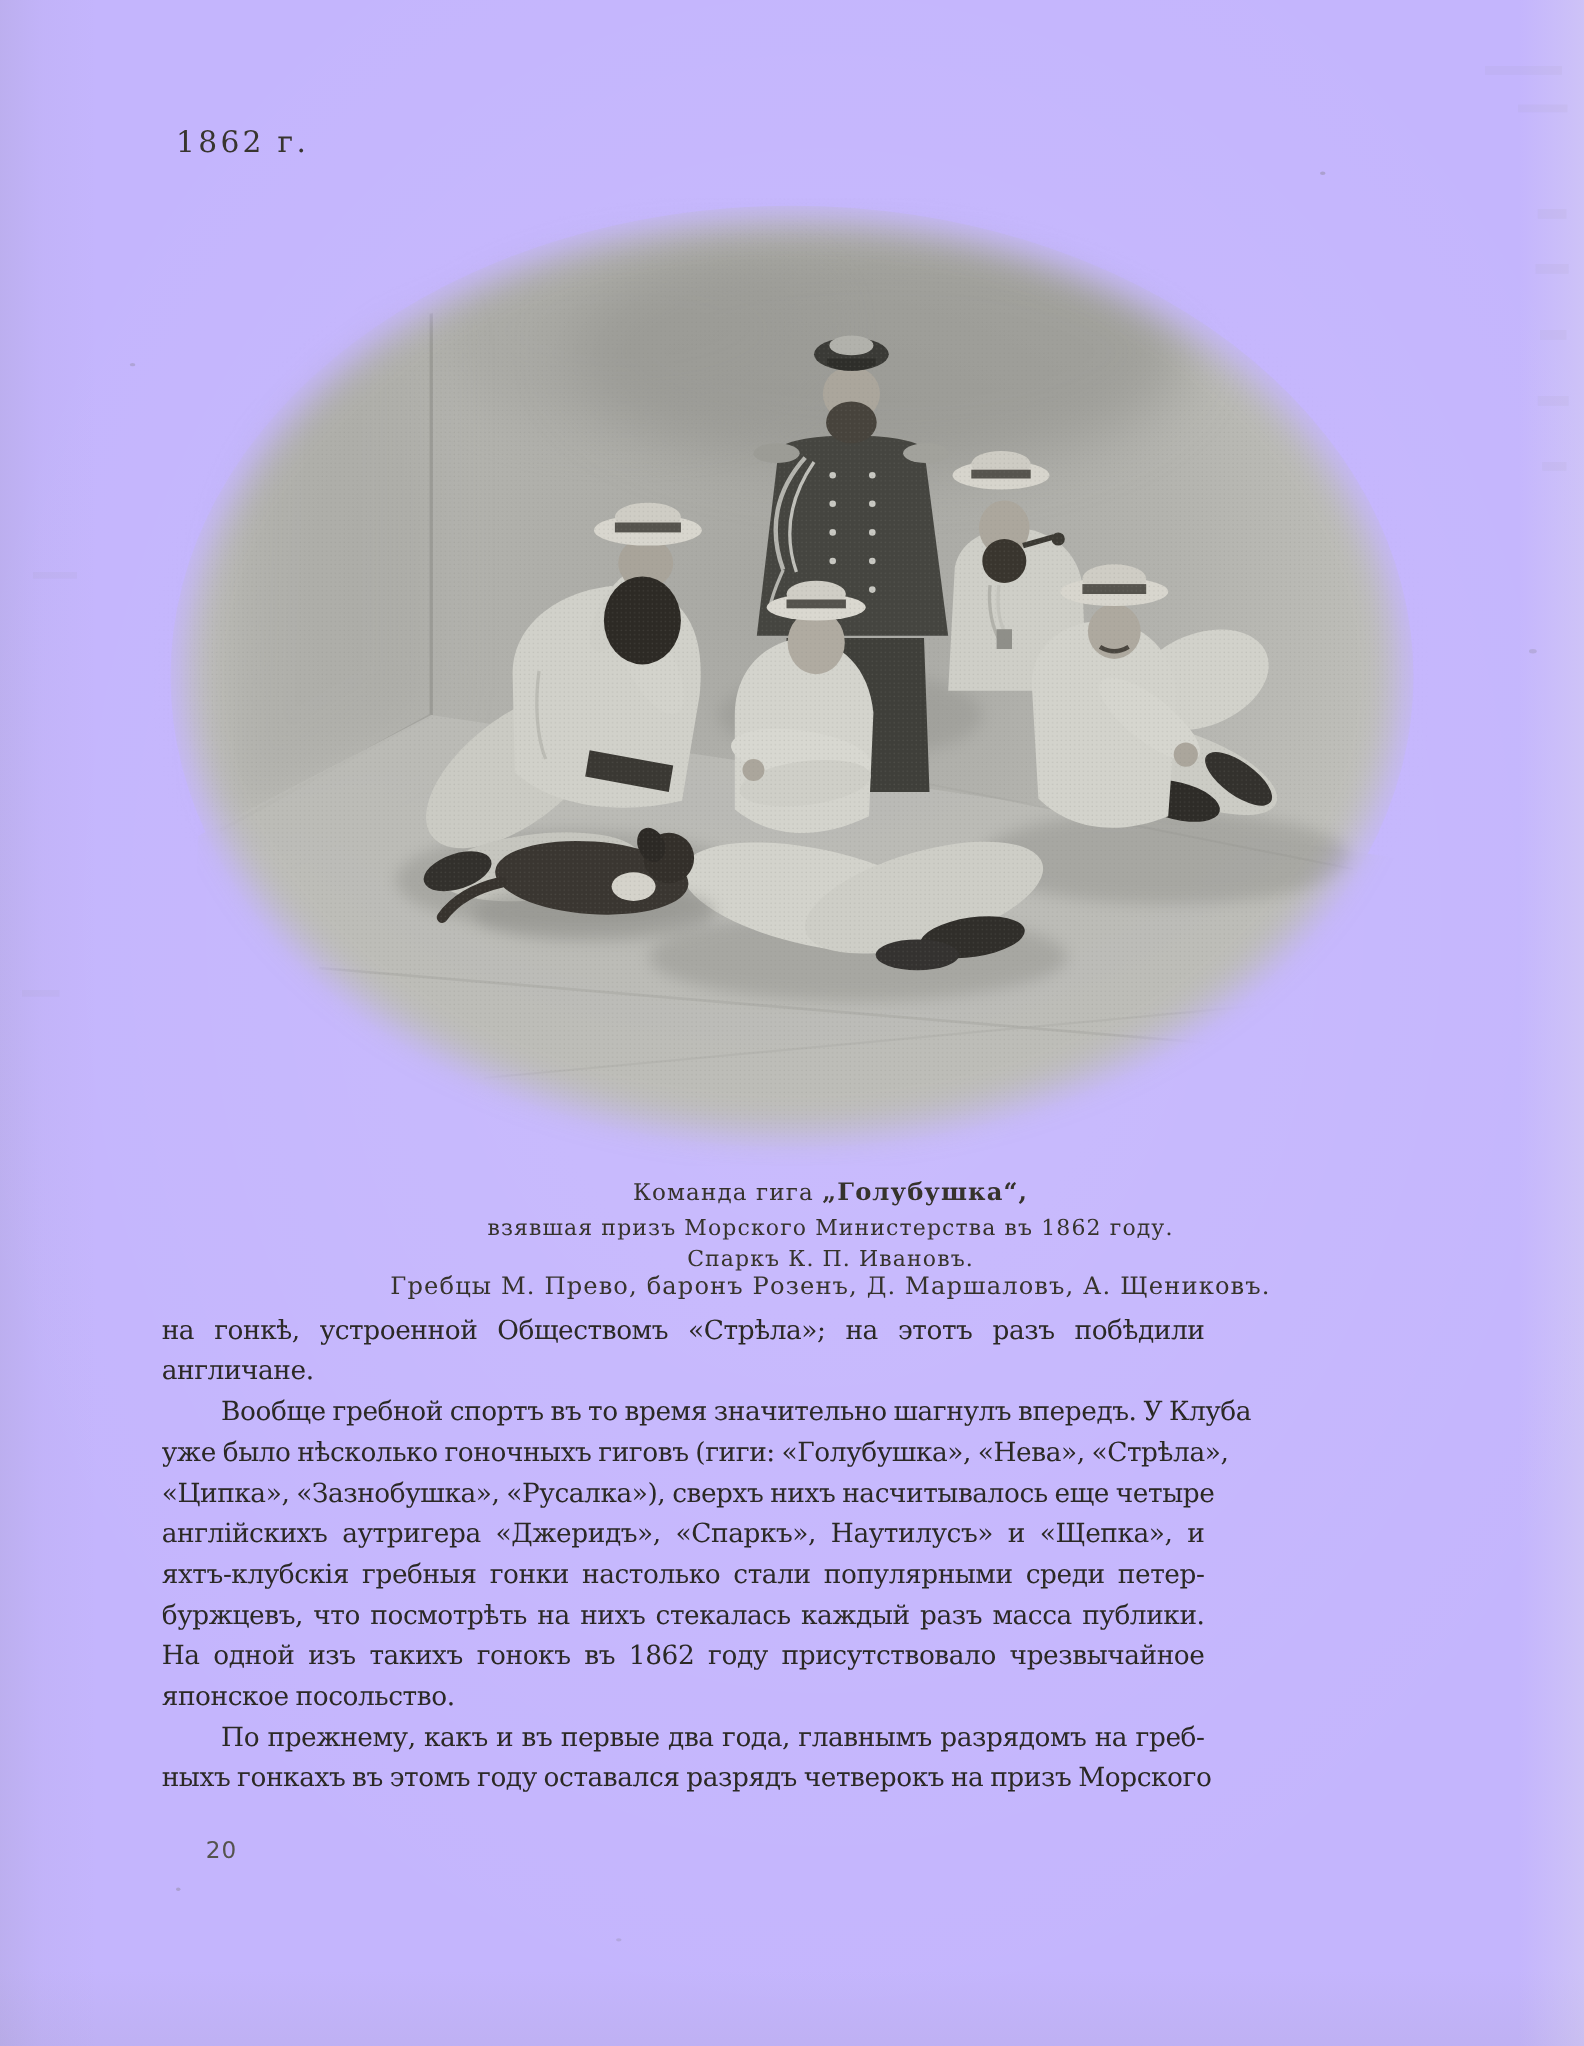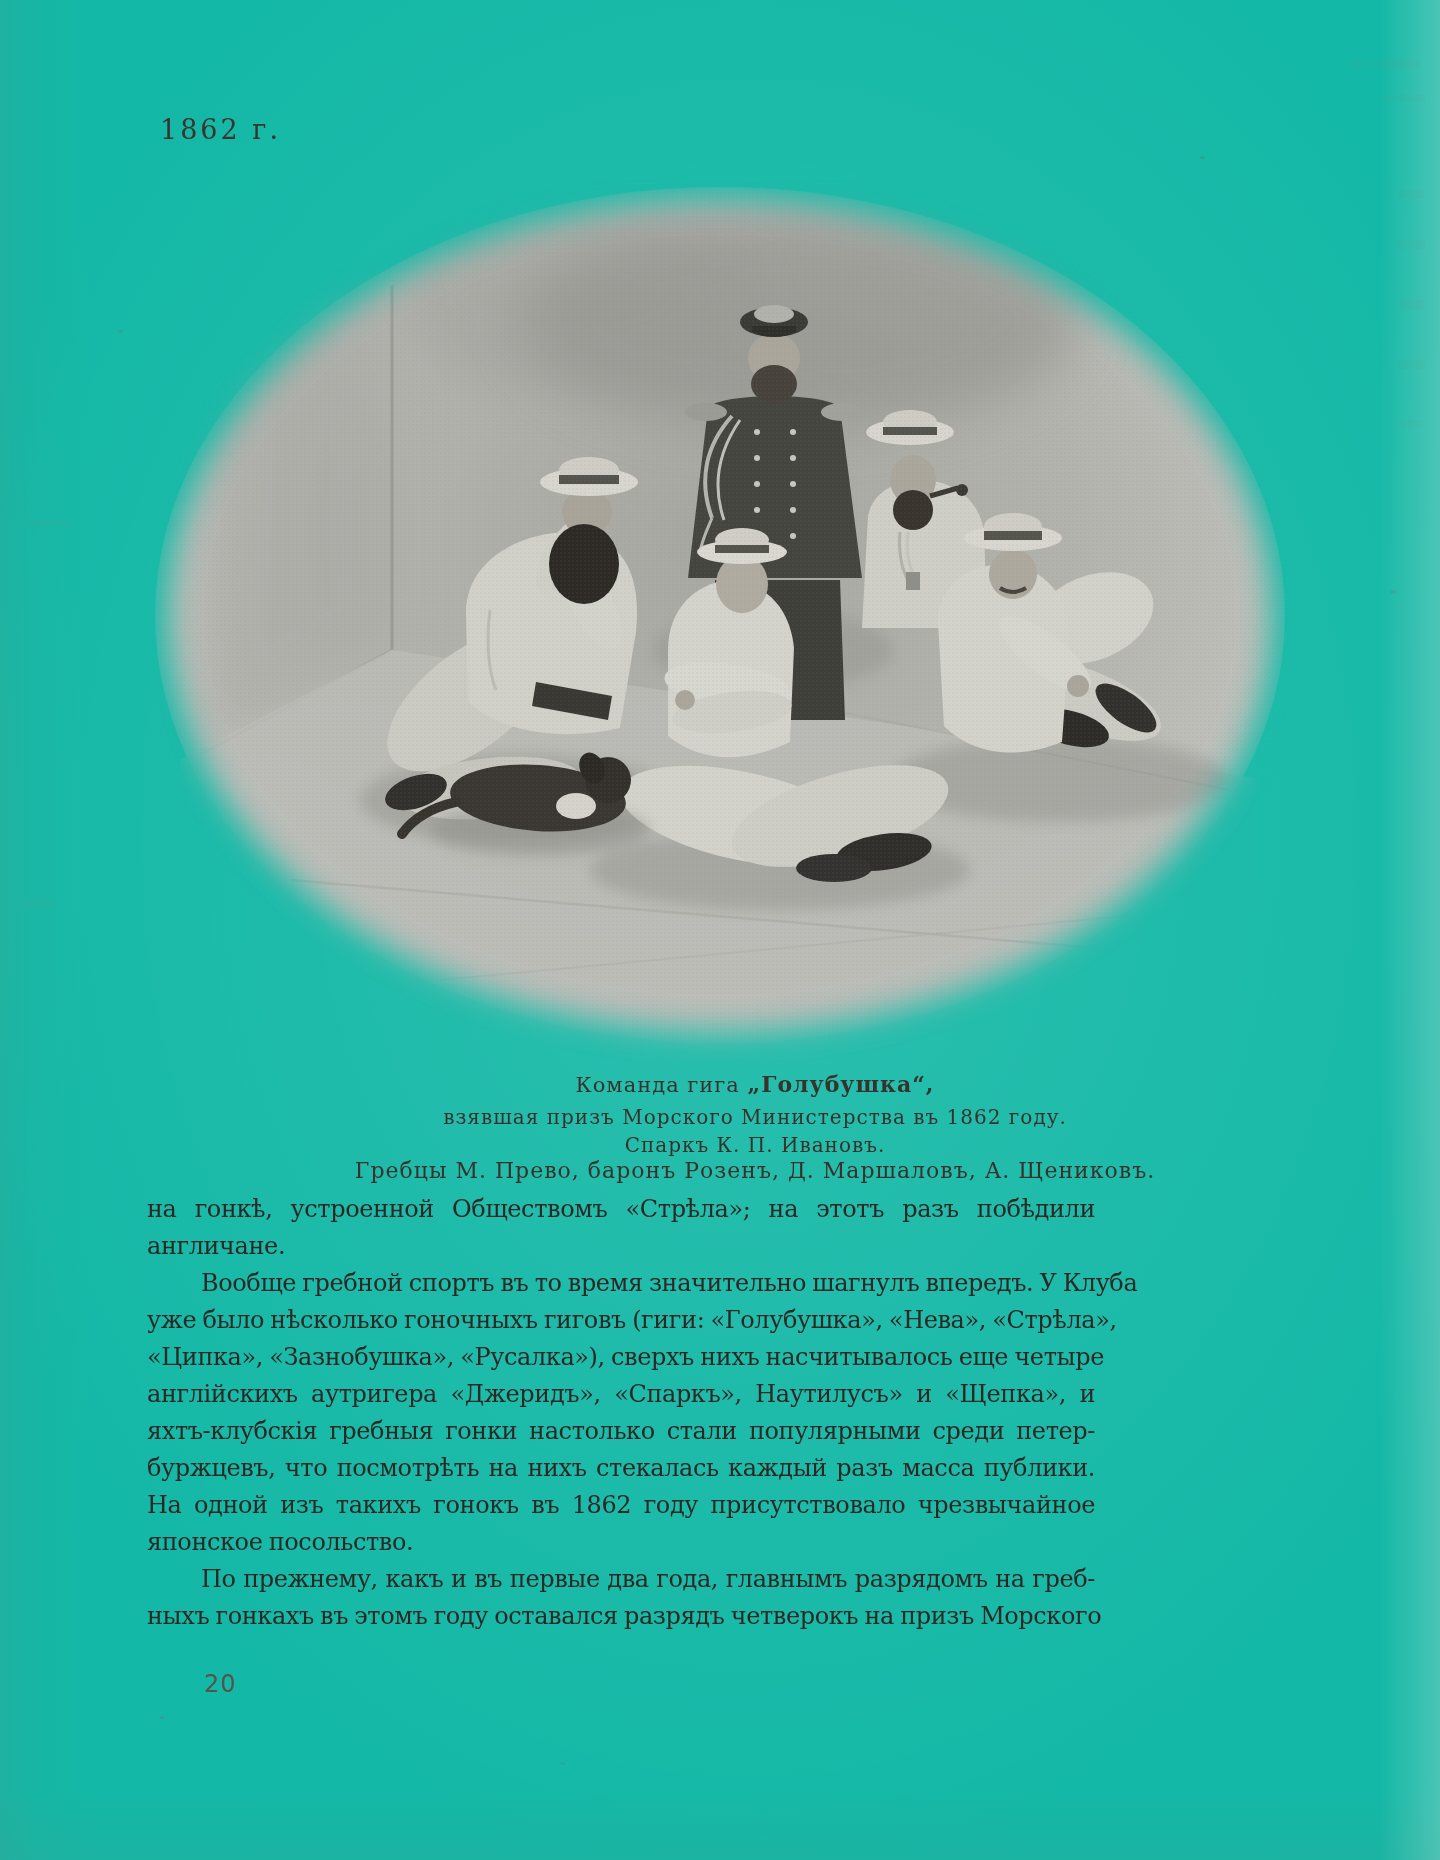--- a/index.html
+++ b/index.html
@@ -1,21 +1,21 @@
 <!DOCTYPE html>
 <html><head>
 <meta charset="utf-8">
 <style>
   html,body{margin:0;padding:0;}
   body{background:#b9b9b5; font-family:"DejaVu Serif", serif;}
   .page{
     position:relative;
     width:1440px;height:1860px;
     margin:0 auto;
-    background:#14b8a6;
+    background:#c4b5fd;
     overflow:hidden;
   }
   
   .paper-shade{
     position:absolute;inset:0;pointer-events:none;
     background:
       linear-gradient(90deg, rgba(120,120,114,0.10) 0px, rgba(120,120,114,0.03) 38px, rgba(0,0,0,0) 90px),
       linear-gradient(270deg, rgba(235,235,230,0.25) 0px, rgba(0,0,0,0) 60px),
       linear-gradient(0deg, rgba(120,120,114,0.07) 0px, rgba(0,0,0,0) 70px),
       radial-gradient(ellipse 1200px 1500px at 52% 45%, rgba(255,255,255,0.10), rgba(0,0,0,0) 70%);
@@ -42,23 +42,23 @@
   .body-text{
     position:absolute;left:147px;top:1191px;width:948px;
     color:#2b2925;font-size:24px;letter-spacing:-0.4px;word-spacing:-1px;
   }
   .bline{height:37px;line-height:37px;white-space:nowrap;overflow:visible;
          text-align:justify;text-align-last:justify;}
   .bline.last{text-align:left;text-align-last:left;}
   .bline.indent{padding-left:54px;}
 
   .page-number{
-    position:absolute;left:204px;top:1670px;
+    position:absolute;left:187px;top:1670px;
     font-family:"DejaVu Sans", sans-serif;
-    font-size:24px;color:#55534d;letter-spacing:1px;
+    font-size:21px;color:#55534d;letter-spacing:1px;
   }
   .ghost{position:absolute;background:#8a897f;opacity:0.06;pointer-events:none;}
 </style>
 </head>
 <body>
 
 <div class="page">
 
   <div class="paper-shade"></div>
 

